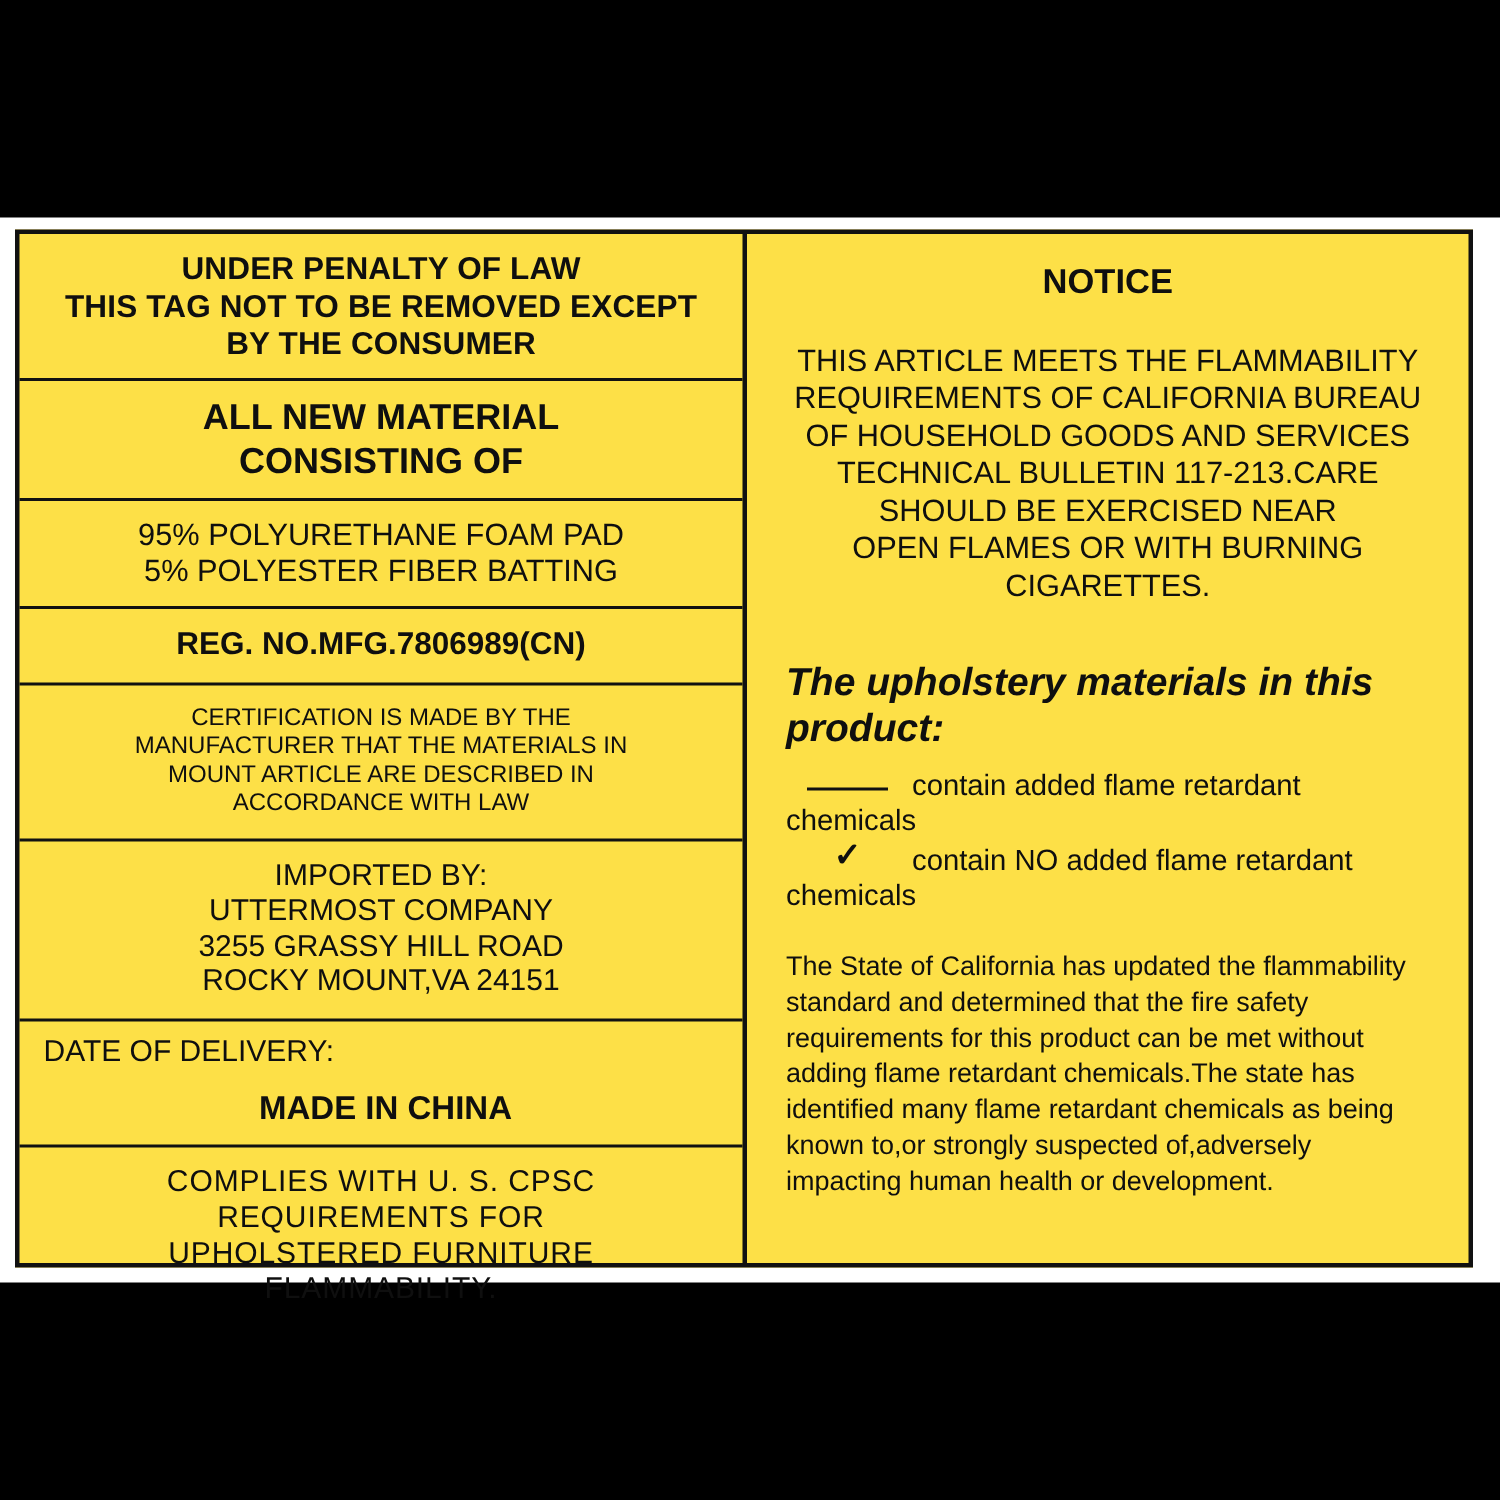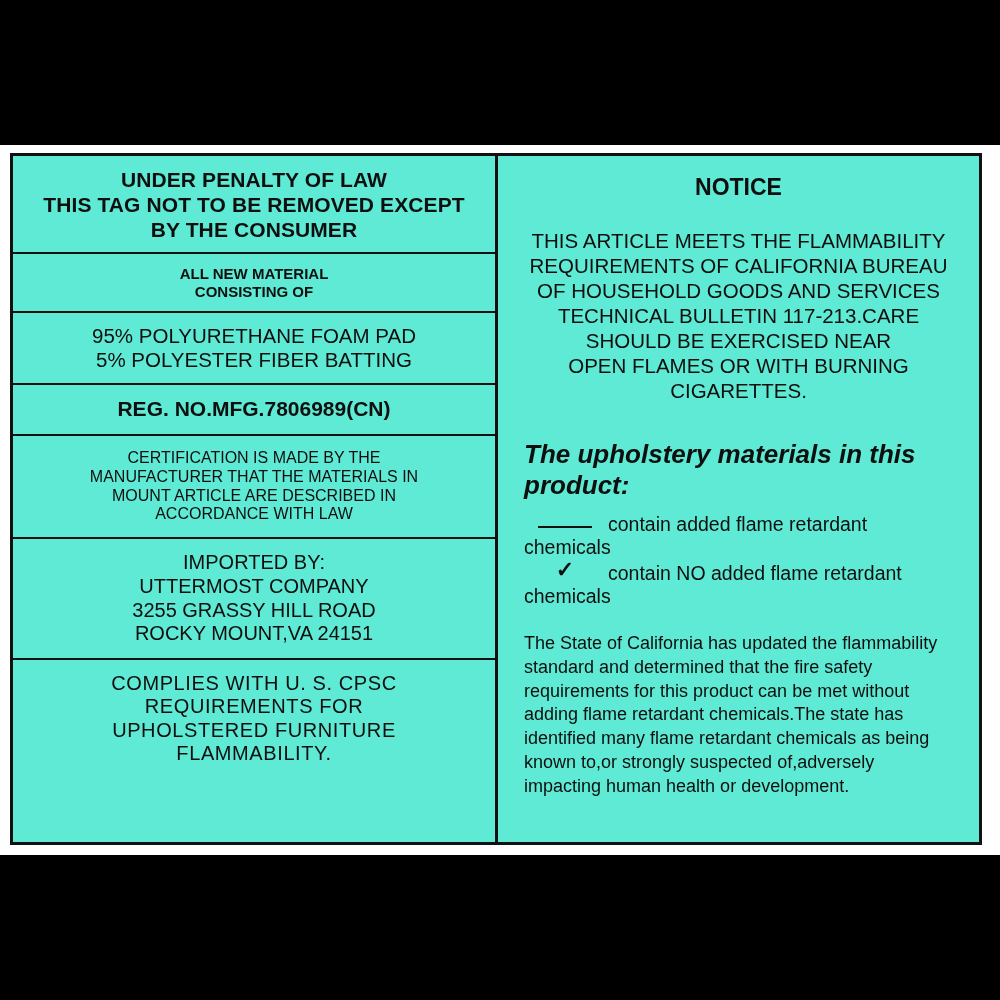--- a/index.html
+++ b/index.html
@@ -30,21 +30,21 @@
   }
   .tag-inner {
     position: absolute;
     left: 10px;
     top: 8px;
     width: 972px;
     height: 692px;
     border: 3px solid #111111;
     box-sizing: border-box;
     display: flex;
-    background: #5eead4;
+    background: #fde047;
   }
   .col-left {
     width: 485px;
     box-sizing: border-box;
     border-right: 3px solid #111111;
     display: flex;
     flex-direction: column;
   }
   .col-right {
     flex: 1;
@@ -59,21 +59,21 @@
     padding: 6px 10px 8px 10px;
     line-height: 1.18;
   }
   .cell:last-child {
     border-bottom: none;
   }
   .b {
     font-weight: bold;
   }
   .c1 { font-size: 21px; letter-spacing: 0.1px; padding-top: 12px; padding-bottom: 10px; }
-  .c2 { font-size: 15px; padding-top: 11px; padding-bottom: 10px; }
+  .c2 { font-size: 24px; padding-top: 11px; padding-bottom: 10px; }
   .c3 { font-size: 20.5px; padding-top: 11px; padding-bottom: 11px; }
   .c4 { font-size: 21px; padding-top: 12px; padding-bottom: 12px; }
   .c5 { font-size: 16px; padding-top: 13px; padding-bottom: 13px; }
   .c6 { font-size: 20px; padding-top: 12px; padding-bottom: 12px; }
   .c7 { font-size: 20px; padding-top: 9px; padding-bottom: 12px; text-align: left; padding-left: 16px; }
   .c7 .made { text-align: center; font-size: 22px; font-weight: bold; margin-top: 12px; }
   .c8 { font-size: 20px; padding-top: 12px; padding-bottom: 14px; }
   .c8 .sp { letter-spacing: 0.6px; }
 
   .notice-title {
@@ -163,20 +163,24 @@
           <div>ACCORDANCE WITH LAW</div>
         </div>
 
         <div class="cell c6">
           <div>IMPORTED BY:</div>
           <div>UTTERMOST COMPANY</div>
           <div>3255 GRASSY HILL ROAD</div>
           <div>ROCKY MOUNT,VA 24151</div>
         </div>
 
+        <div class="cell c7">
+          <div>DATE OF DELIVERY:</div>
+          <div class="made">MADE IN CHINA</div>
+        </div>
 
         <div class="cell c8">
           <div class="sp">COMPLIES  WITH  U. S.  CPSC</div>
           <div class="sp">REQUIREMENTS  FOR</div>
           <div class="sp">UPHOLSTERED  FURNITURE</div>
           <div class="sp">FLAMMABILITY.</div>
         </div>
 
       </div>
 

